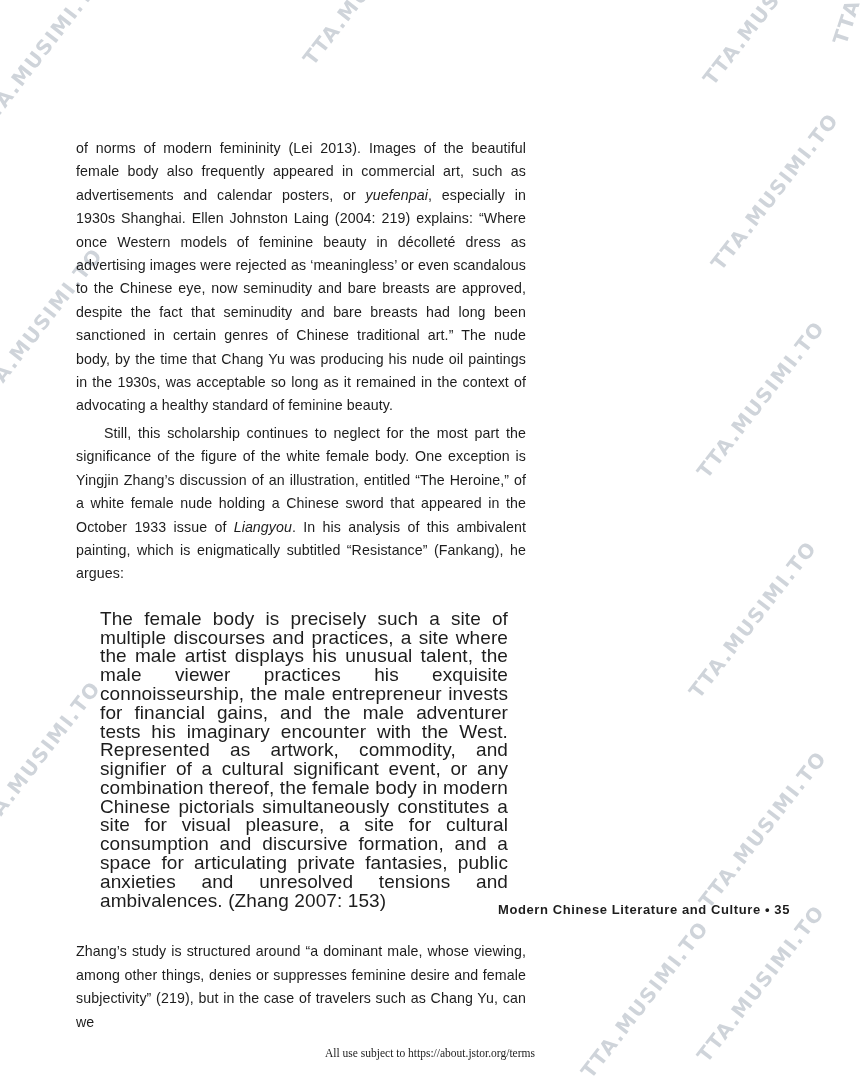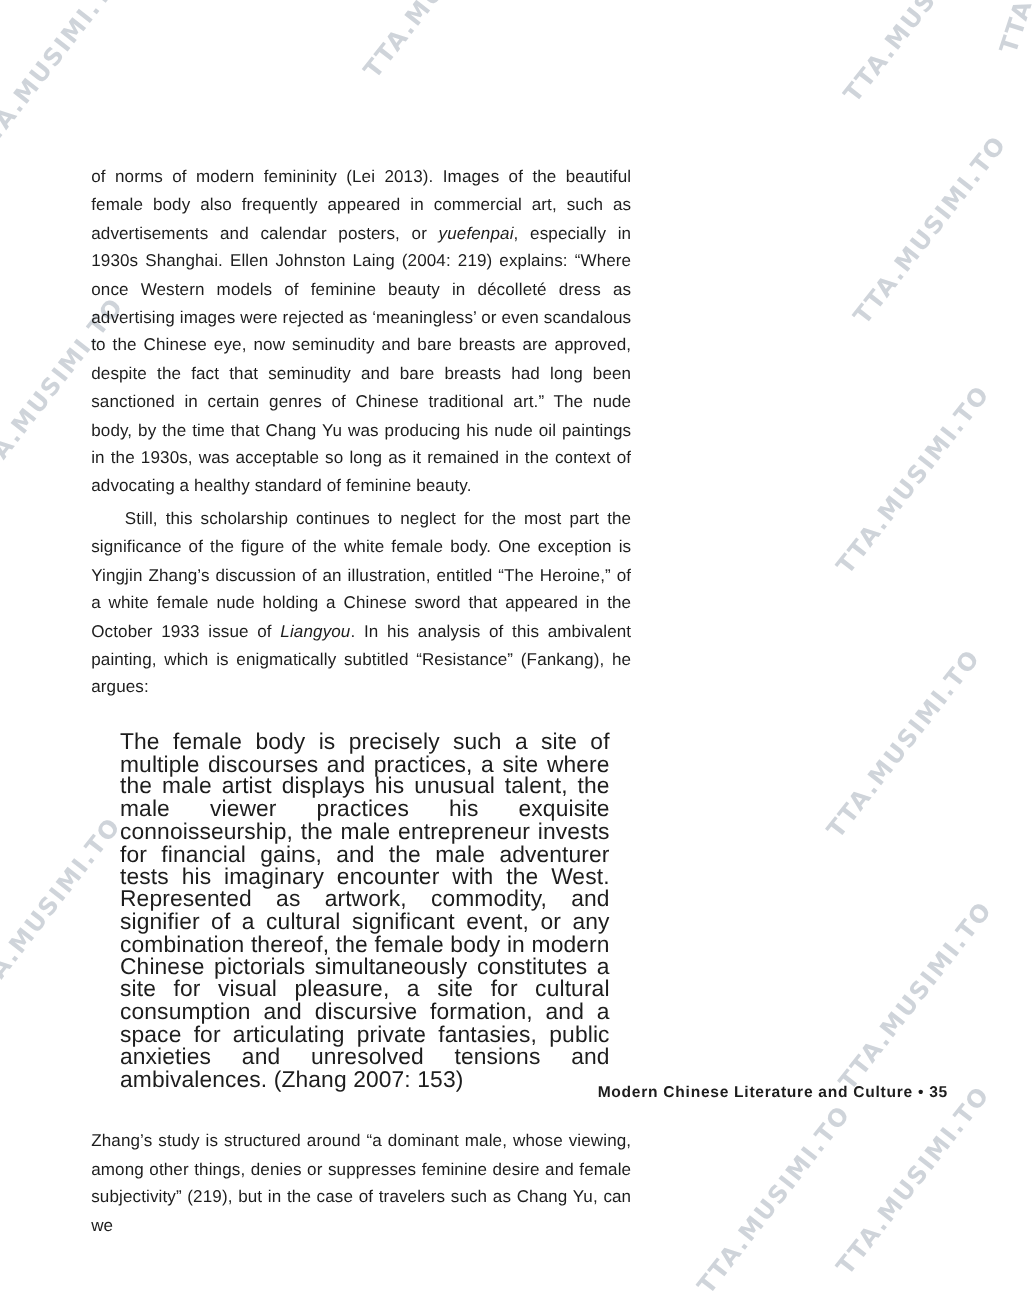--- a/index.html
+++ b/index.html
@@ -120,13 +120,14 @@
 <div class="text-column">
   <p class="body-par"><span>of norms of modern femininity (Lei 2013). Images of the beautiful female body also frequently appeared in commercial art, such as advertisements and calendar posters, or </span><span style="font-style: italic;">yuefenpai</span><span>, especially in 1930s Shanghai. Ellen Johnston Laing (2004: 219) explains: “Where once Western models of feminine beauty in décolleté dress as advertising images were rejected as ‘meaningless’ or even scandalous to the Chinese eye, now seminudity and bare breasts are approved, despite the fact that seminudity and bare breasts had long been sanctioned in certain genres of Chinese traditional art.” The nude body, by the time that Chang Yu was producing his nude oil paintings in the 1930s, was acceptable so long as it remained in the context of advocating a healthy standard of feminine beauty.</span></p>
   <p class="body-par indented"><span>Still, this scholarship continues to neglect for the most part the significance of the figure of the white female body. One exception is Yingjin Zhang’s discussion of an illustration, entitled “The Heroine,” of a white female nude holding a Chinese sword that appeared in the October 1933 issue of </span><span style="font-style: italic;">Liangyou</span><span>. In his analysis of this ambivalent painting, which is enigmatically subtitled “Resistance” (Fankang), he argues:</span></p>
   <div class="block-quote">The female body is precisely such a site of multiple discourses and practices, a site where the male artist displays his unusual talent, the male viewer practices his exquisite connoisseurship, the male entrepreneur invests for financial gains, and the male adventurer tests his imaginary encounter with the West. Represented as artwork, commodity, and signifier of a cultural significant event, or any combination thereof, the female body in modern Chinese pictorials simultaneously constitutes a site for visual pleasure, a site for cultural consumption and discursive formation, and a space for articulating private fantasies, public anxieties and unresolved tensions and ambivalences. (Zhang 2007: 153)</div>
   <p class="body-par after-quote"><span>Zhang’s study is structured around “a dominant male, whose viewing, among other things, denies or suppresses feminine desire and female subjectivity” (219), but in the case of travelers such as Chang Yu, can we</span></p>
 </div>
 
 <div class="running-footer">Modern Chinese Literature and Culture • 35</div>
 
 <div class="jstor-notice">
+  <div>All use subject to https://about.jstor.org/terms</div>
 </div>
 
 </body></html>

